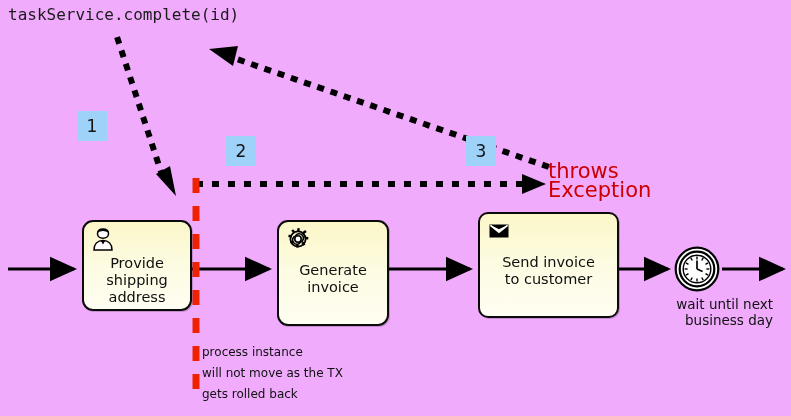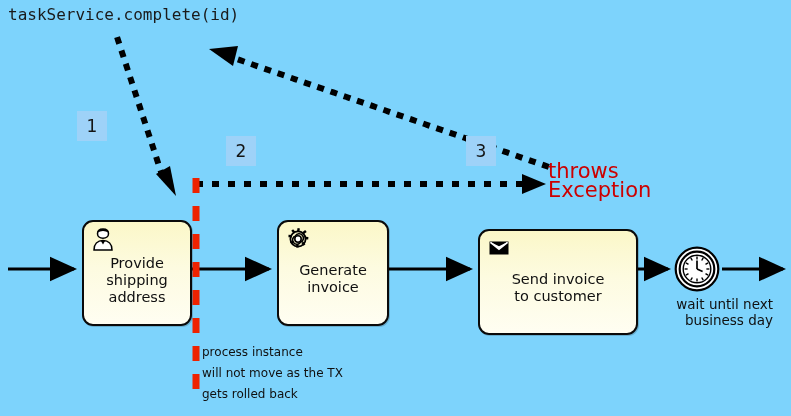--- a/index.html
+++ b/index.html
@@ -4,21 +4,21 @@
 <style>
   html, body {
     margin: 0;
     padding: 0;
     background: #ffffff;
   }
   #canvas {
     position: relative;
     width: 791px;
     height: 416px;
-    background: #7dd3fc;
+    background: #f0abfc;
     overflow: hidden;
     font-family: "DejaVu Sans", sans-serif;
   }
   #svg-layer {
     position: absolute;
     left: 0;
     top: 0;
     width: 791px;
     height: 416px;
   }
@@ -74,27 +74,27 @@
     white-space: pre-line;
   }
   .task-icon {
     position: absolute;
     left: 7px;
     top: 5px;
     width: 24px;
     height: 24px;
   }
 
-  #task-provide { left: 82px;  top: 220px; width: 110px; height: 106px; }
+  #task-provide { left: 82px;  top: 220px; width: 110px; height: 91px; }
   #task-provide .task-label { top: 33px; }
 
   #task-generate { left: 277px; top: 220px; width: 112px; height: 106px; }
   #task-generate .task-label { top: 40px; }
 
-  #task-send { left: 478px; top: 229px; width: 160px; height: 106px; }
+  #task-send { left: 478px; top: 212px; width: 141px; height: 106px; border-radius: 10px; }
   #task-send .task-label { top: 40px; }
 
   
   #timer-event {
     position: absolute;
     left: 674px;
     top: 246px;
     width: 46px;
     height: 46px;
   }

